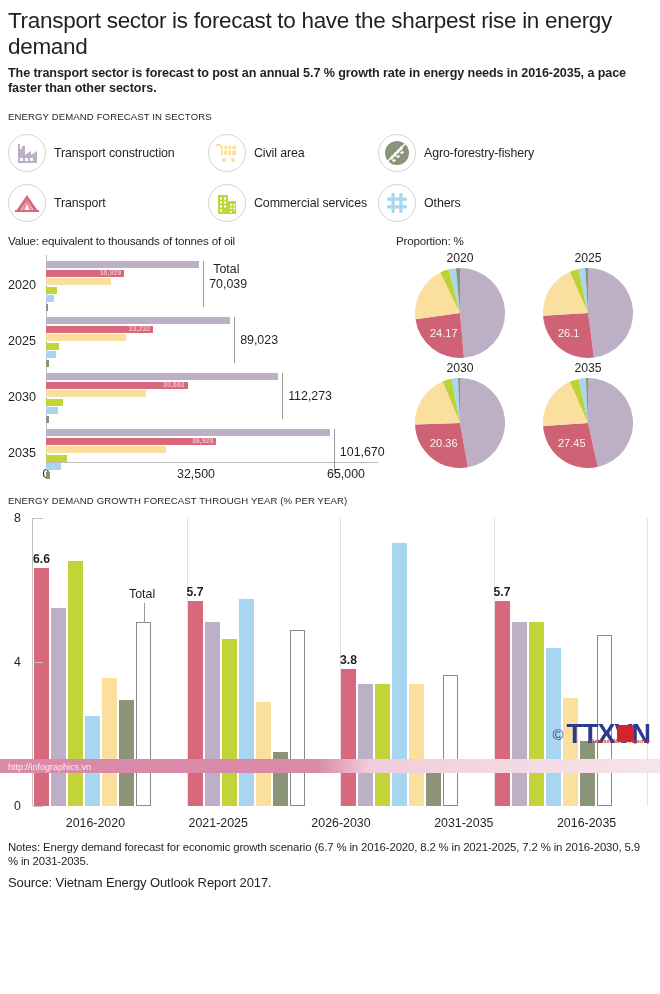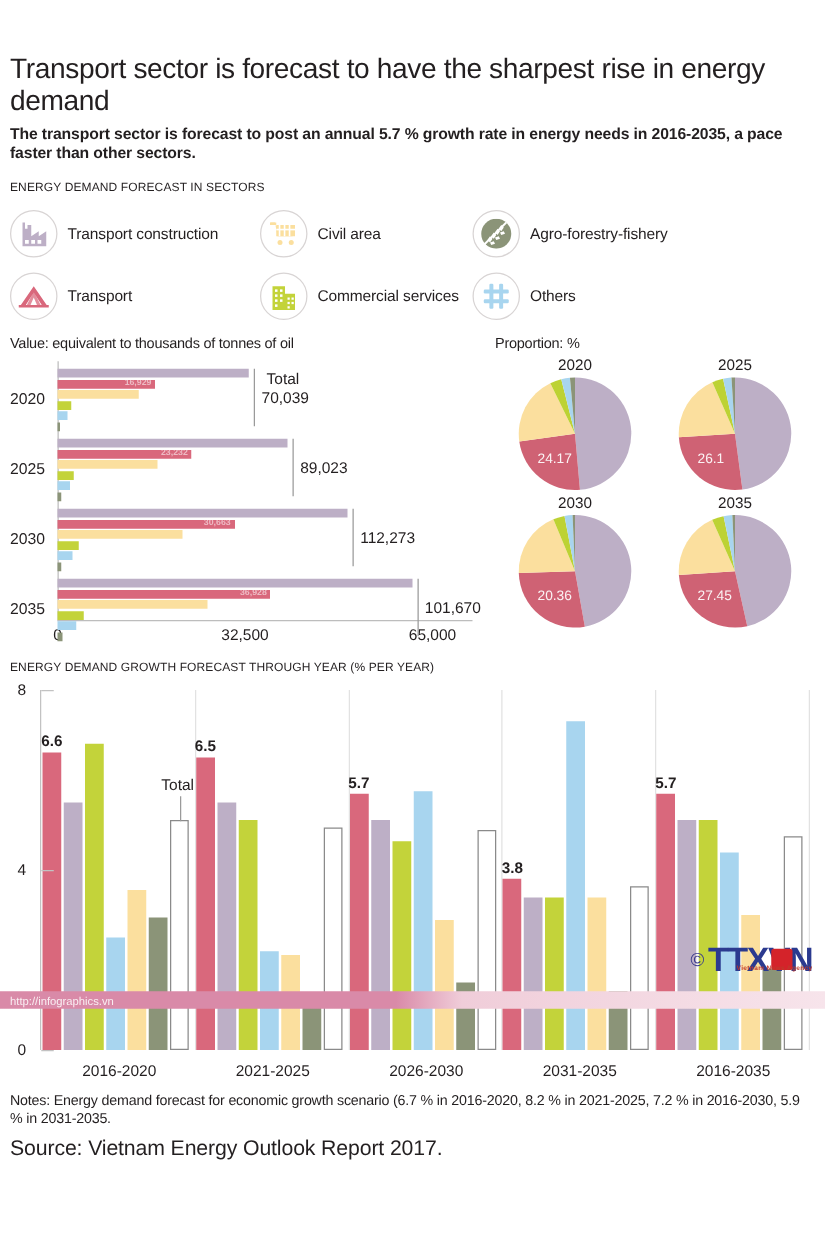--- a/index.html
+++ b/index.html
@@ -4,21 +4,21 @@
 <style>
   * { box-sizing: border-box; margin: 0; padding: 0; }
   body {
     width: 660px; height: 994px;
     background: #ffffff;
     font-family: "Liberation Sans", sans-serif;
     color: #231f20;
     position: relative;
     overflow: hidden;
   }
-  .wrap { position: relative; width: 660px; height: 773px; padding: 0 8px; margin-top: 34px; }
+  .wrap { position: relative; width: 660px; height: 773px; padding: 0 8px; }
 
   
   .title {
     font-size: 22.5px; line-height: 26px; font-weight: 400;
     letter-spacing: -0.3px; color: #231f20; padding-top: 8px;
   }
   .subtitle {
     font-size: 12.6px; line-height: 15px; font-weight: 700;
     margin-top: 6px; color: #231f20; letter-spacing: -0.1px;
   }
@@ -133,21 +133,21 @@
     position: absolute; left: 26px; right: 4px; bottom: 6px;
     display: flex; justify-content: space-between;
   }
   .vb-xlabel { flex: 1; text-align: center; font-size: 12.4px; color: #231f20; }
 
   
   .notes {
     font-size: 11.4px; line-height: 14px; color: #231f20; margin-top: 4px;
     letter-spacing: -0.15px;
   }
-  .source { font-size: 17px; color: #231f20; margin-top: 7px; letter-spacing: -0.1px; }
+  .source { font-size: 13px; color: #231f20; margin-top: 7px; letter-spacing: -0.1px; }
   .footer-bar {
     position: absolute; left: 0; bottom: 0; height: 22px; width: 100%;
   }
   .footer-bar .stripe {
     position: absolute; left: 0; bottom: 0; height: 14px; width: 100%;
     background: linear-gradient(to right, #d98aa8 0%, #d98aa8 48%, #f0cdd9 56%, #f7e4eb 100%);
   }
   .footer-url {
     position: absolute; left: 8px; bottom: 1px; font-size: 9px; color: #fff;
     opacity: .85;
@@ -416,32 +416,20 @@
           <div class="vb-bar" style="height: 90px; background: rgb(168, 213, 239);"></div>
           <div class="vb-bar" style="height: 127.8px; background: rgb(251, 223, 158);"></div>
           <div class="vb-bar" style="height: 106.2px; background: rgb(139, 148, 120);"></div>
           <div class="vb-bar total" style="height: 183.6px; background: rgb(255, 255, 255);">
             <span class="vb-total-word" style="left: -8px; top: -36px;">Total</span>
             <span class="vb-total-stem" style="left: 7px; top: -20px; height: 20px;"></span>
           </div>
           <span class="vb-sep"></span>
         </div>
         <div class="vb-group">
-          <div class="vb-bar" style="height: 234px; background: rgb(217, 104, 124);">
-            <span class="vb-bar-value">6.5</span>
-          </div>
-          <div class="vb-bar" style="height: 198px; background: rgb(189, 175, 198);"></div>
-          <div class="vb-bar" style="height: 183.6px; background: rgb(195, 211, 58);"></div>
-          <div class="vb-bar" style="height: 79.2px; background: rgb(168, 213, 239);"></div>
-          <div class="vb-bar" style="height: 75.6px; background: rgb(251, 223, 158);"></div>
-          <div class="vb-bar" style="height: 43.2px; background: rgb(139, 148, 120);"></div>
-          <div class="vb-bar total" style="height: 178.2px; background: rgb(255, 255, 255);"></div>
-          <span class="vb-sep"></span>
-        </div>
-        <div class="vb-group">
           <div class="vb-bar" style="height: 205.2px; background: rgb(217, 104, 124);">
             <span class="vb-bar-value">5.7</span>
           </div>
           <div class="vb-bar" style="height: 183.6px; background: rgb(189, 175, 198);"></div>
           <div class="vb-bar" style="height: 167.4px; background: rgb(195, 211, 58);"></div>
           <div class="vb-bar" style="height: 207px; background: rgb(168, 213, 239);"></div>
           <div class="vb-bar" style="height: 104.4px; background: rgb(251, 223, 158);"></div>
           <div class="vb-bar" style="height: 54px; background: rgb(139, 148, 120);"></div>
           <div class="vb-bar total" style="height: 176.4px; background: rgb(255, 255, 255);"></div>
           <span class="vb-sep"></span>

